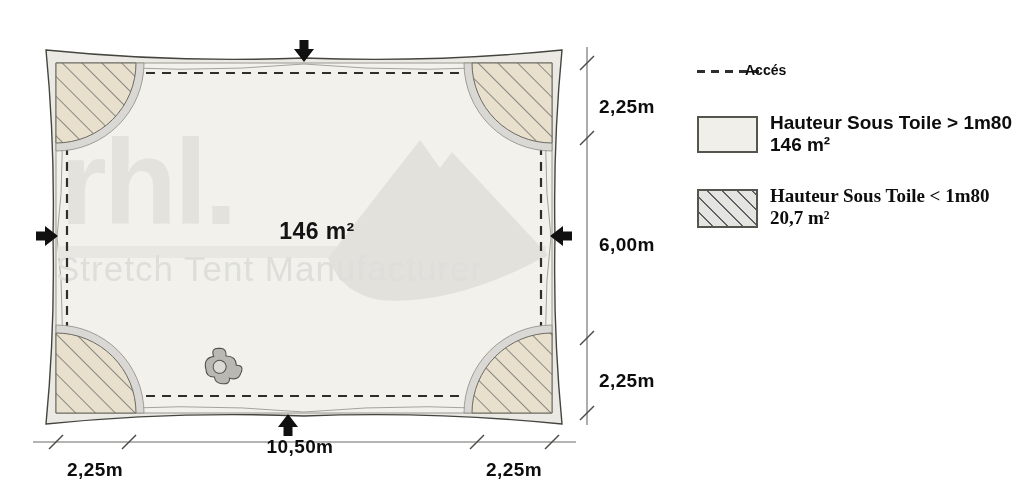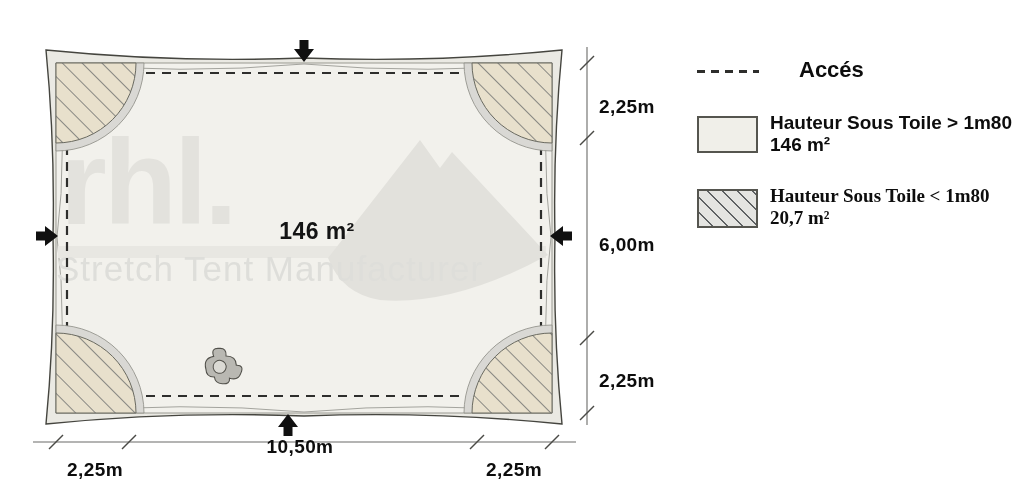--- a/index.html
+++ b/index.html
@@ -17,21 +17,21 @@
     font-weight:bold;font-size:23px;letter-spacing:.4px;color:#141414;white-space:nowrap;
   }
   
   .dash-sample{
     position:absolute;left:697px;top:70px;width:62px;height:3px;
     background:repeating-linear-gradient(90deg,#2e2e2c 0 8px,transparent 8px 14px);
   }
   .legend-label{
     position:absolute;font-weight:bold;font-size:19px;color:#0d0d0d;white-space:nowrap;line-height:22px;
   }
-  .legend-access{left:799px;top:59px;font-size:22px;}
+  .legend-access{left:745px;top:59px;font-size:14px;}
   .swatch{position:absolute;left:697px;width:61px;border:2px solid #55554f;box-sizing:border-box;}
   .swatch-over{top:116px;height:37px;background:#f0efe9;}
   .swatch-under{
     top:189px;height:39px;
     background:repeating-linear-gradient(45deg,transparent 0 9px,#5e6163 9px 10.6px),#e4e4e1;
   }
   .legend-over{left:770px;top:112px;}
   .legend-under{left:770px;top:185px;font-family:Liberation Serif, serif;}
 </style>
 </head>

